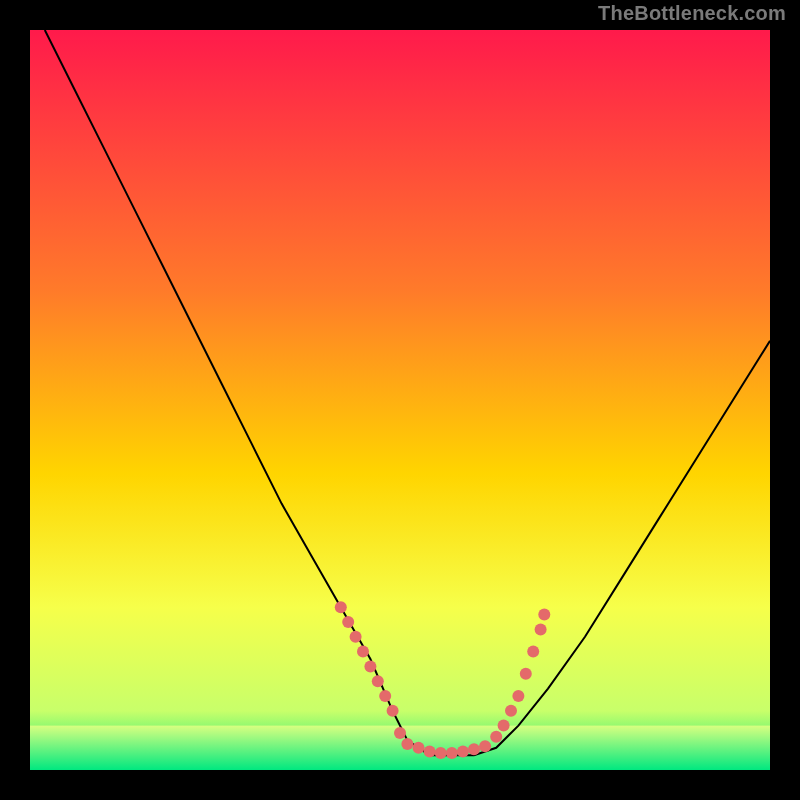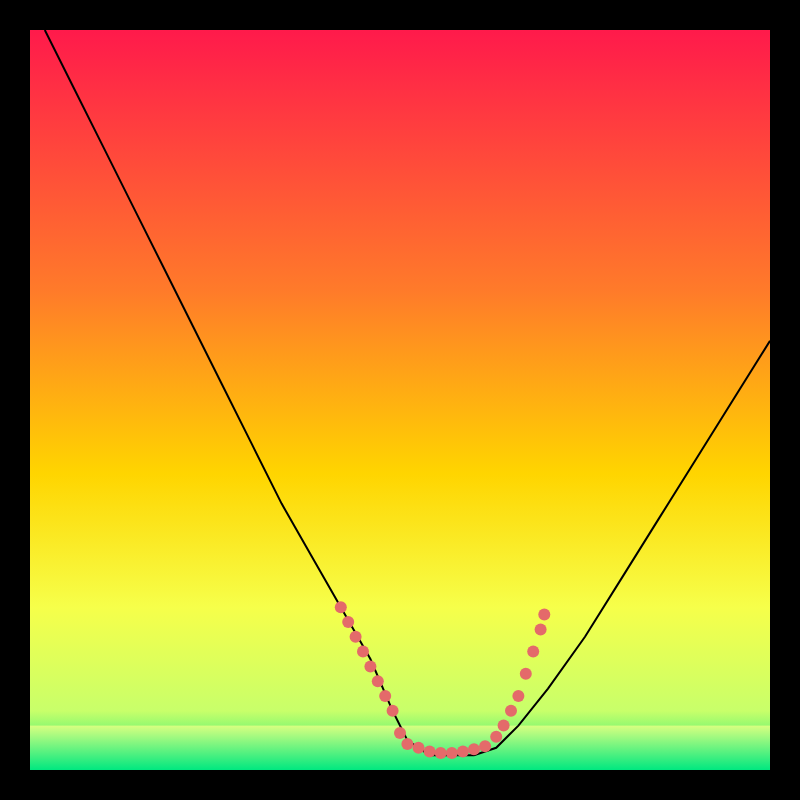--- a/index.html
+++ b/index.html
@@ -31,20 +31,21 @@
     left: 30px;
     width: 740px;
     height: 740px;
   }
   svg { display: block; }
 </style>
 </head>
 <body>
 
 <div class="container">
+  <div class="attribution">TheBottleneck.com</div>
 
   <div class="plot-area">
     <svg id="chart-svg" width="740" height="740" viewBox="0 0 740 740">
       <defs>
         <linearGradient id="bg-grad" x1="0" y1="0" x2="0" y2="1">
             <stop offset="0.0%" stop-color="#ff1a4b"></stop>
             <stop offset="35.0%" stop-color="#ff7a2a"></stop>
             <stop offset="60.0%" stop-color="#ffd500"></stop>
             <stop offset="78.0%" stop-color="#f6ff4a"></stop>
             <stop offset="92.0%" stop-color="#c8ff6a"></stop>

